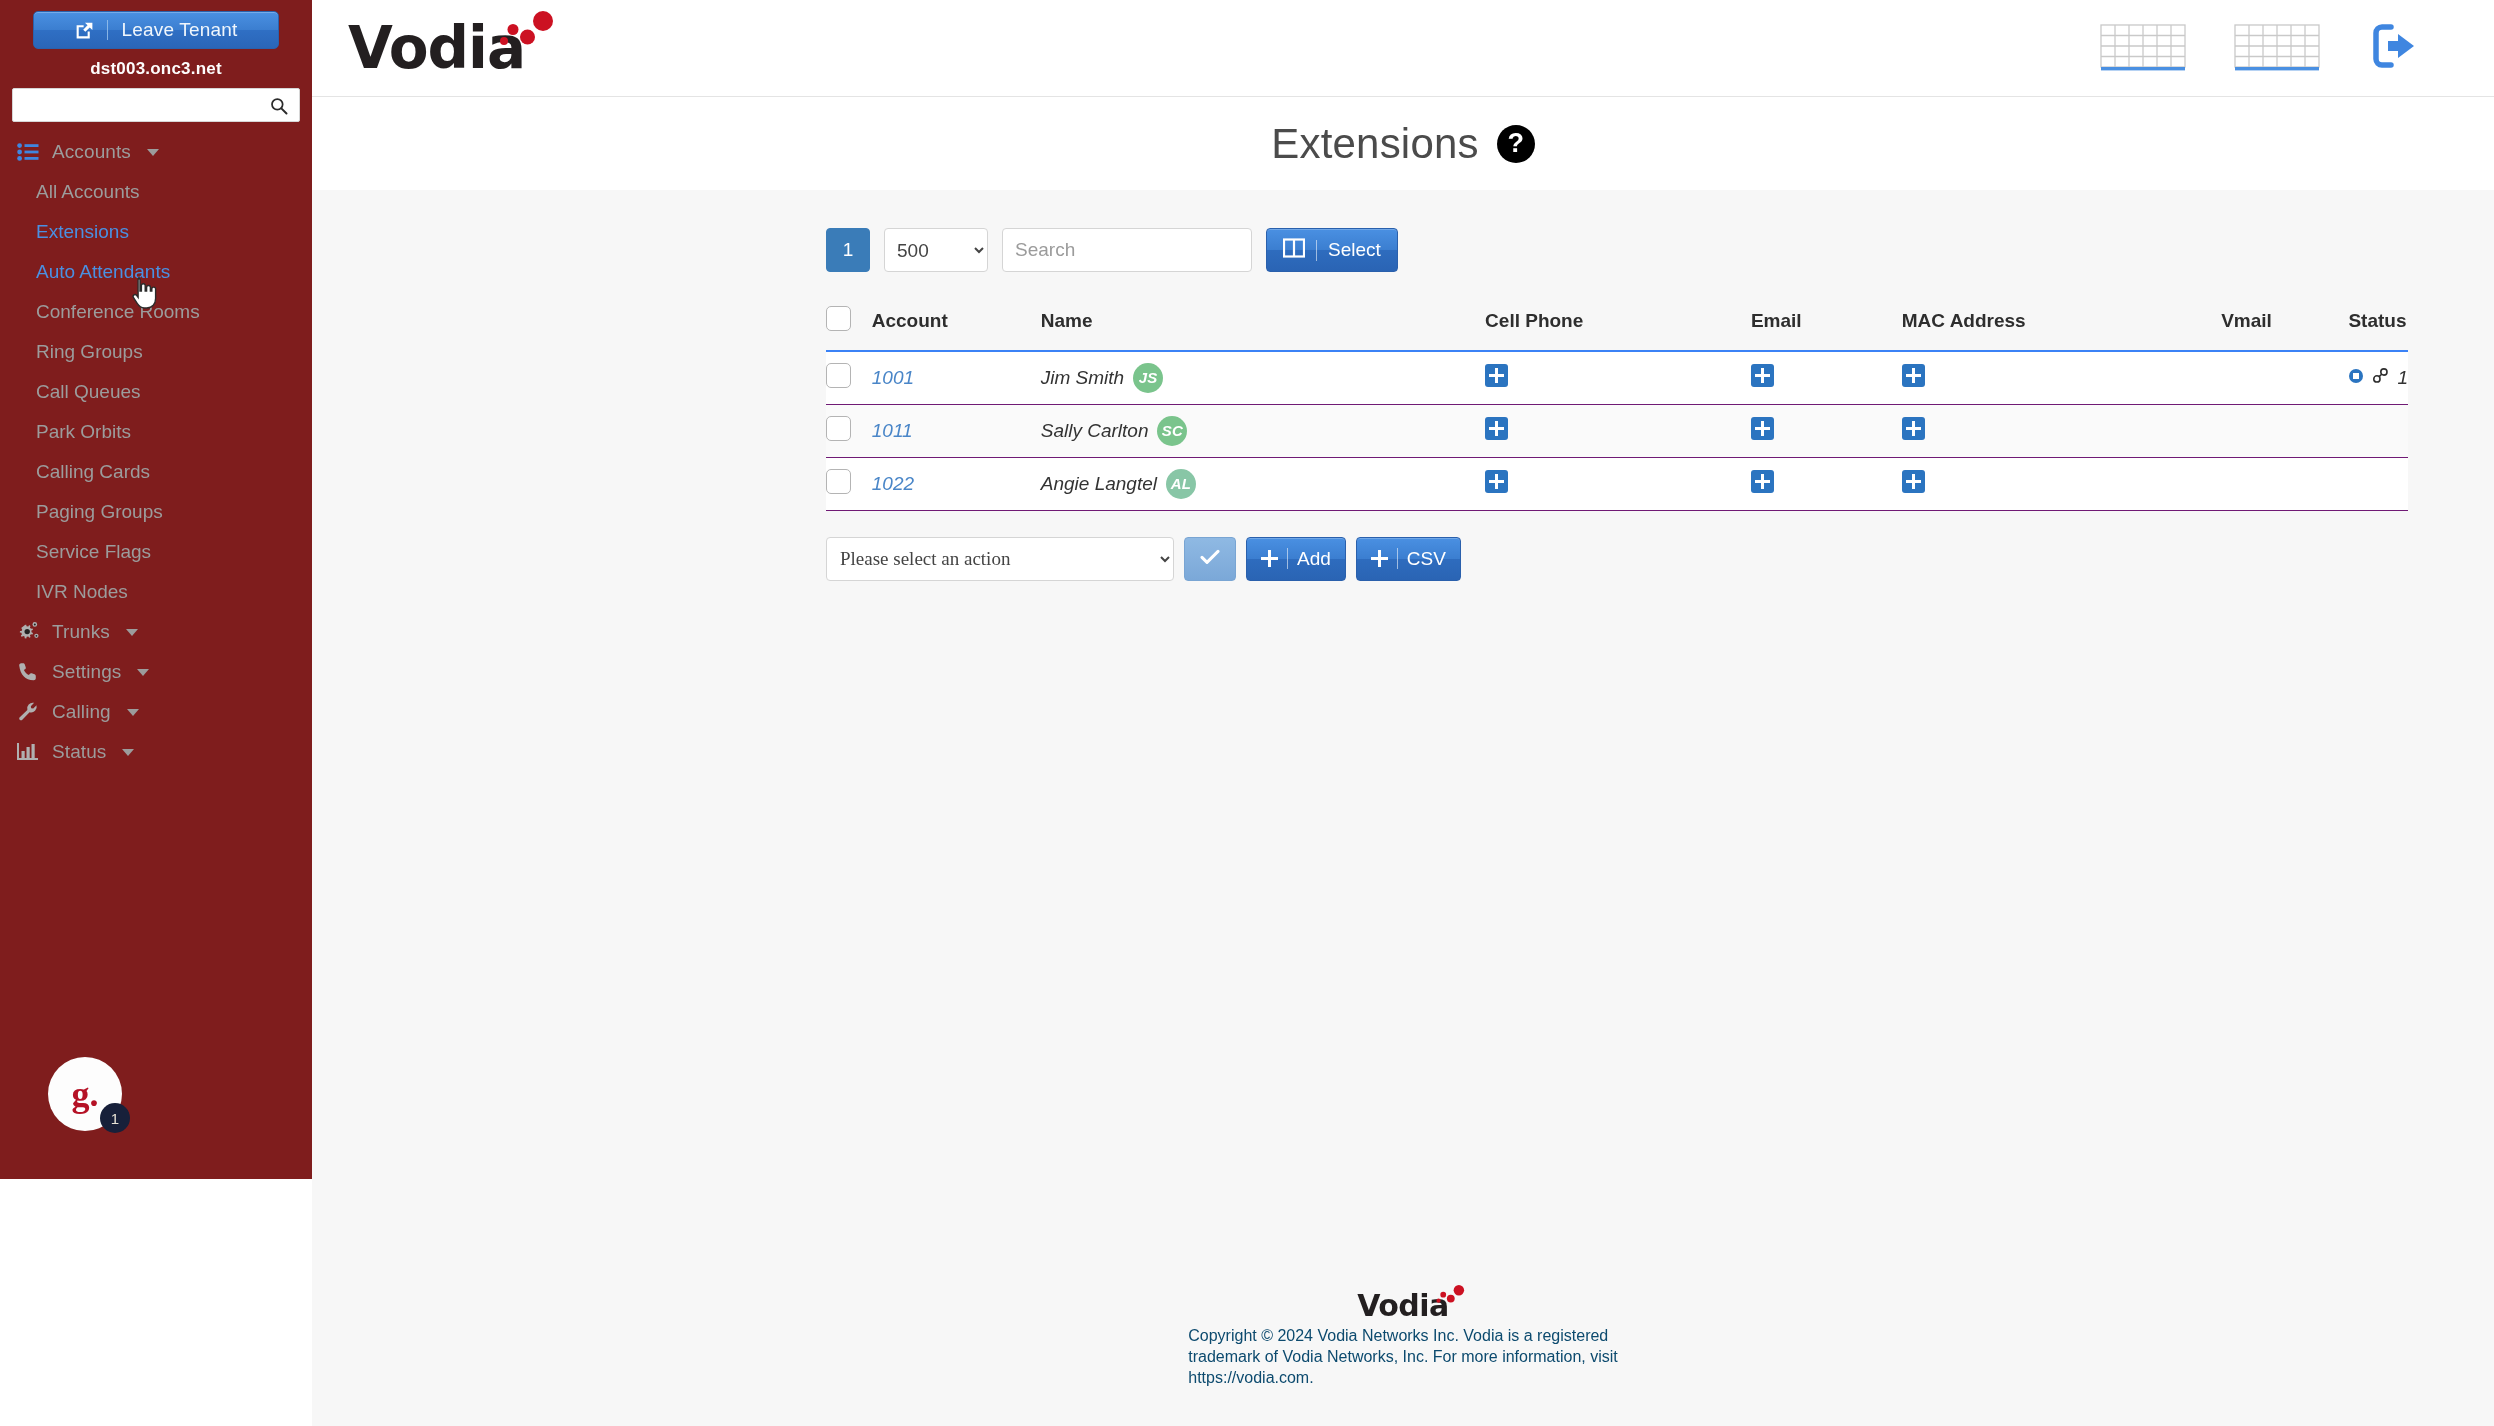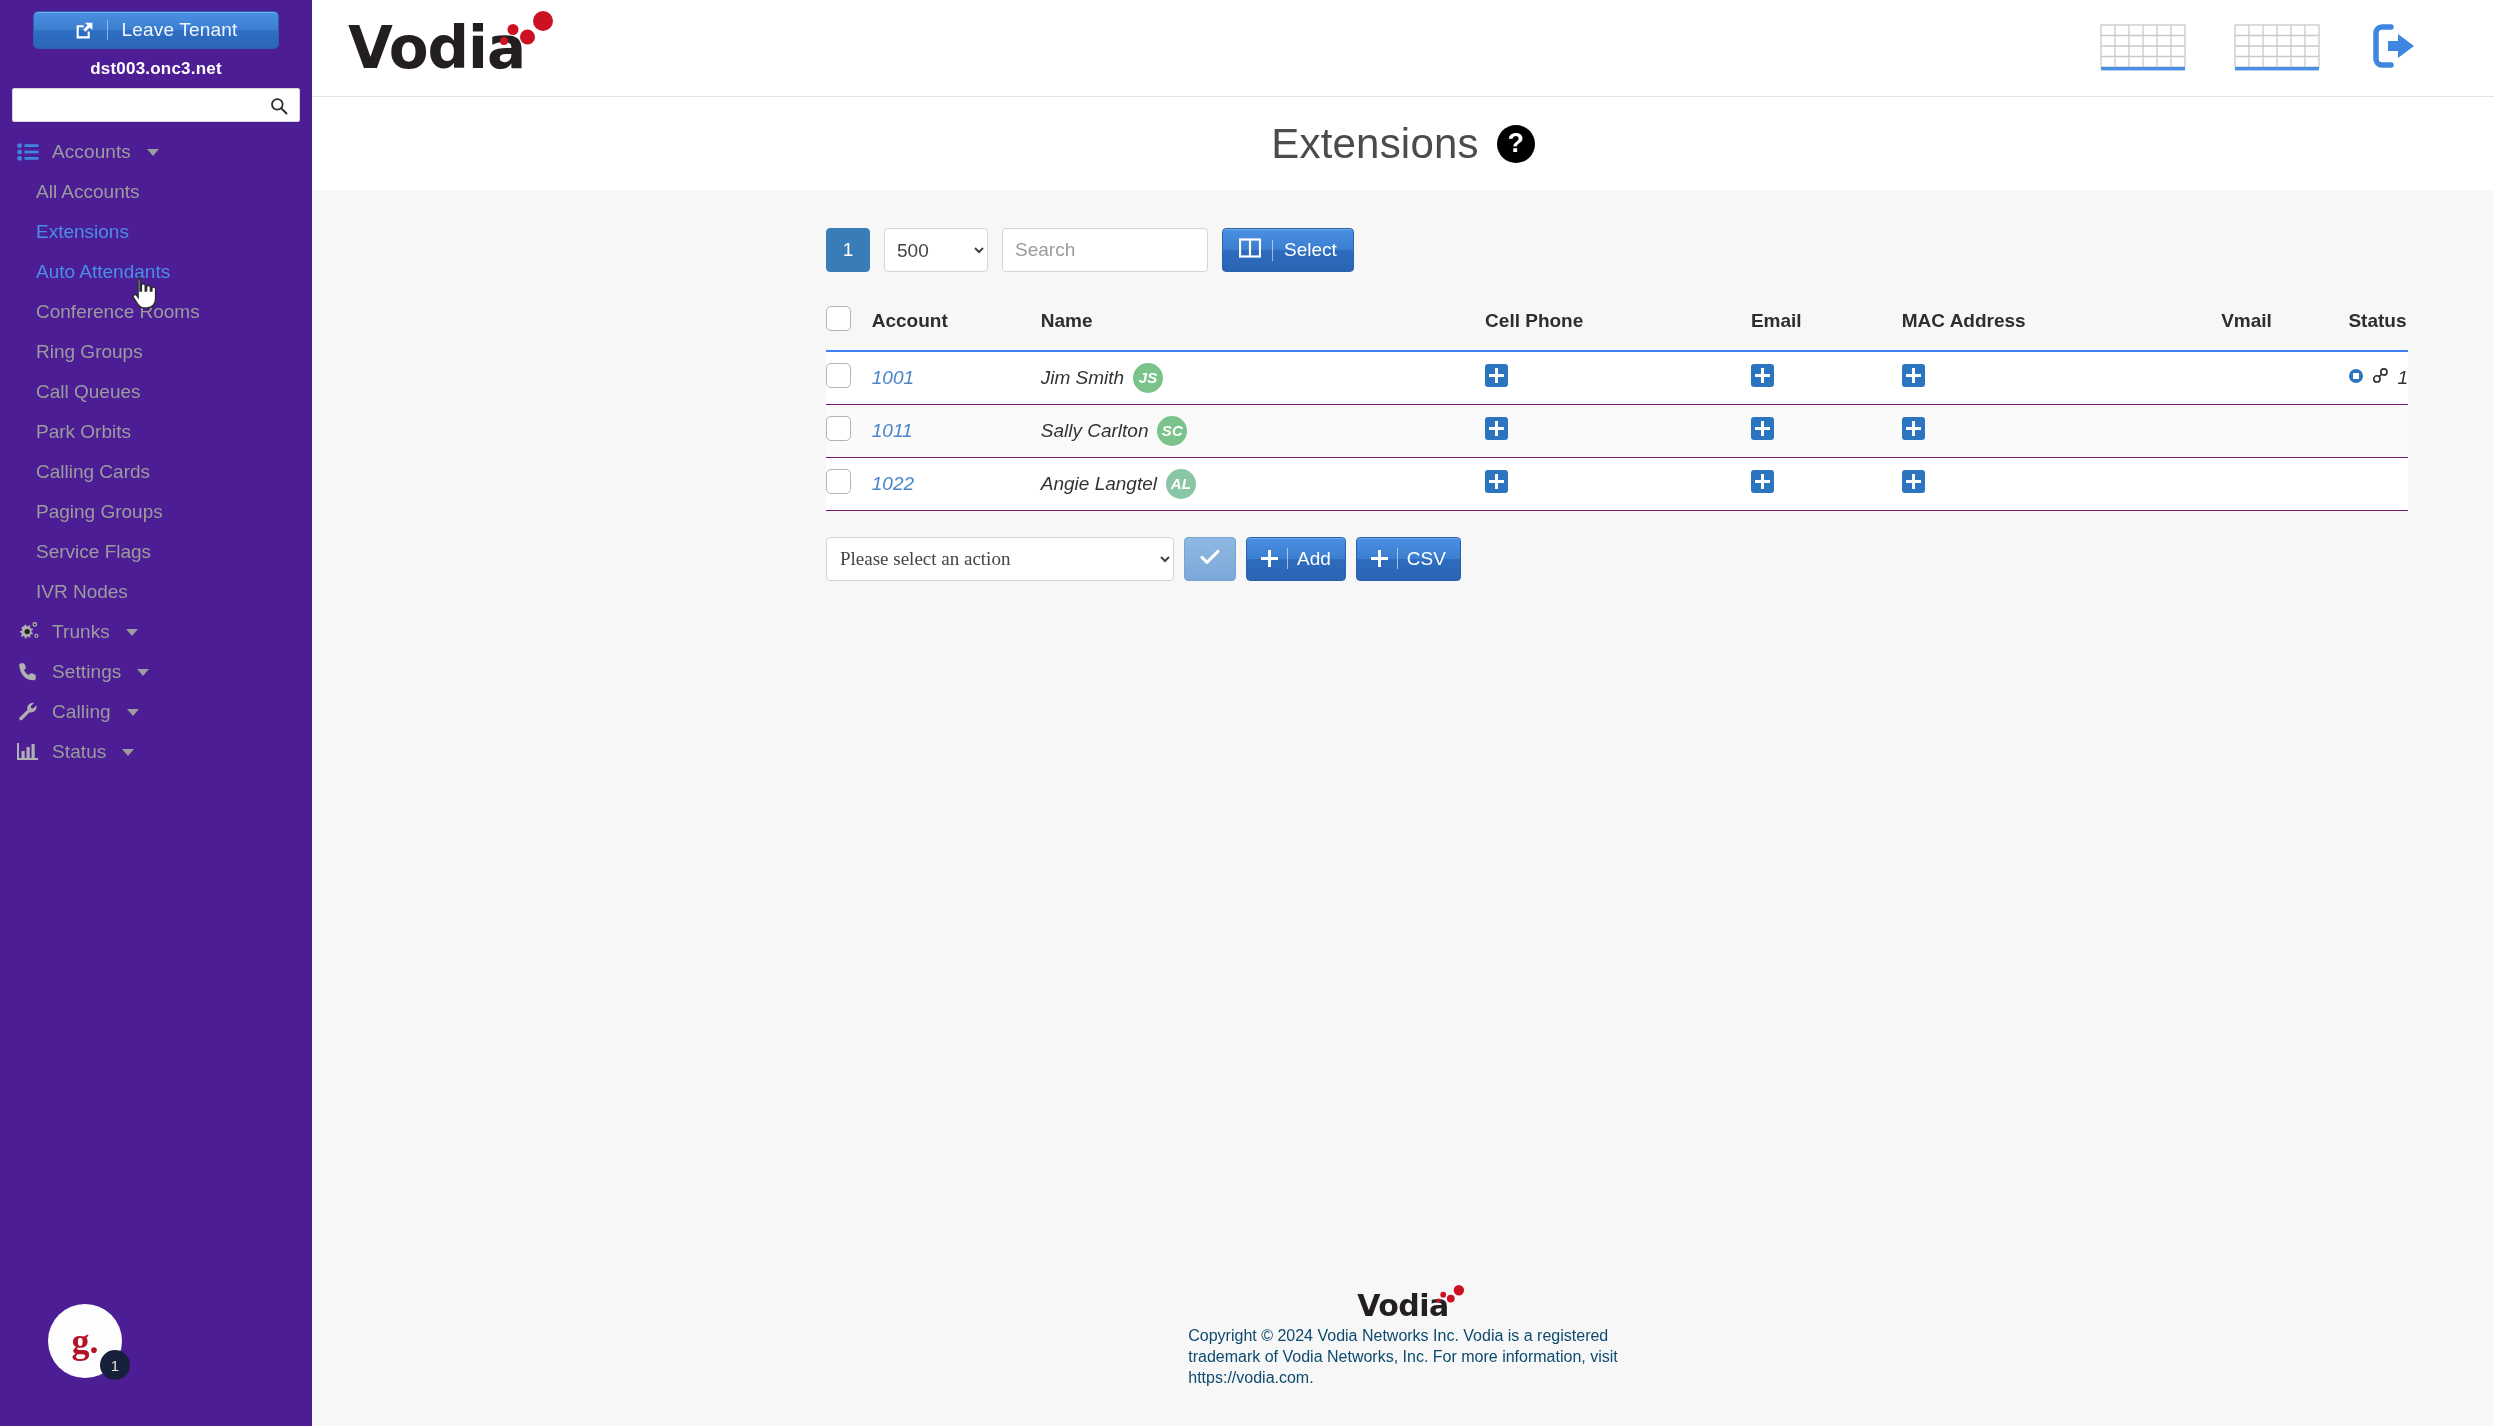--- a/index.html
+++ b/index.html
@@ -7,22 +7,22 @@
   html, body {
     width: 2494px; height: 1426px;
     font-family: "Liberation Sans", sans-serif;
     overflow: hidden;
     background: #ffffff;
   }
   .app { display: flex; width: 2494px; height: 1426px; }
 
   
   .sidebar {
-    width: 312px; min-width: 312px; height: 1426px;
-    background: #4c1d95;
+    width: 312px; min-width: 312px; height: 1179px;
+    background: #7f1d1d;
     position: relative;
     display: flex; flex-direction: column;
   }
   .leave-tenant-wrap { padding: 11px 33px 0 33px; }
   .leave-tenant {
     display: flex; align-items: center; justify-content: center;
     gap: 0px;
     height: 38px; width: 100%;
     border-radius: 5px;
     background: linear-gradient(to bottom, #4a90e2 0%, #3b7ed0 50%, #2f6fc4 51%, #2a66b8 100%);
@@ -143,21 +143,21 @@
     border: 1px solid #3a7cb8; border-radius: 4px;
     color: #fff; font-size: 19px;
     display: flex; align-items: center; justify-content: center; cursor: pointer;
   }
   .sel-pagesize {
     height: 44px; width: 104px; border: 1px solid #d5d5d5; border-radius: 4px;
     background: #fff; font-size: 19px; color: #444; padding: 0 8px;
     font-family: "Liberation Sans", sans-serif; cursor: pointer;
   }
   .search-box {
-    height: 44px; width: 206px; border: 1px solid #d5d5d5; border-radius: 4px;
+    height: 44px; width: 250px; border: 1px solid #d5d5d5; border-radius: 4px;
     background: #fff; padding: 0 12px; font-size: 19px;
     font-family: "Liberation Sans", sans-serif; outline: none; color: #333;
   }
   .search-box::placeholder { color: #9b9b9b; }
   .btn-blue {
     height: 44px; display: inline-flex; align-items: center; justify-content: center;
     background: linear-gradient(to bottom, #4a90e2 0%, #3b7ed0 50%, #2e6cbe 51%, #2a64b4 100%);
     border: 1px solid #2a60ac; border-radius: 4px;
     color: #fff; font-size: 19px; padding: 0 16px; cursor: pointer; gap: 11px;
     box-shadow: inset 0 1px 0 rgba(255,255,255,.22);

